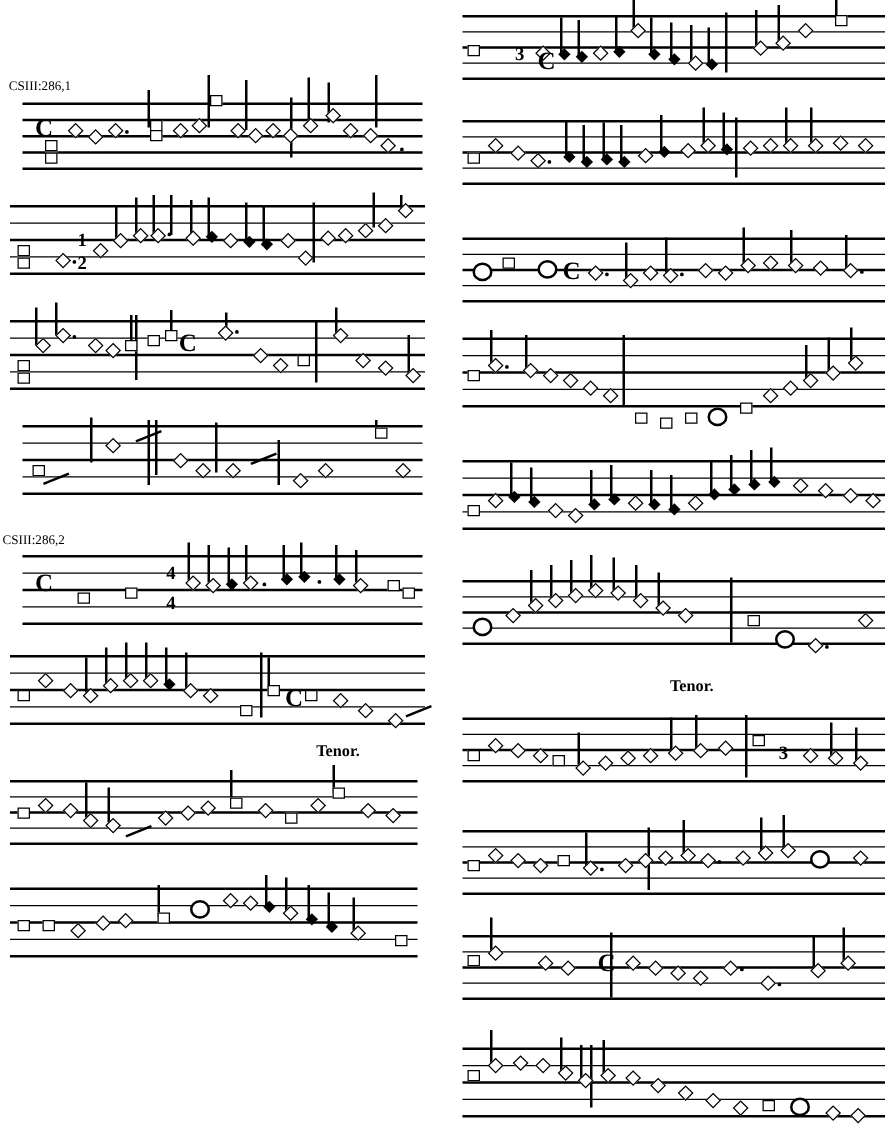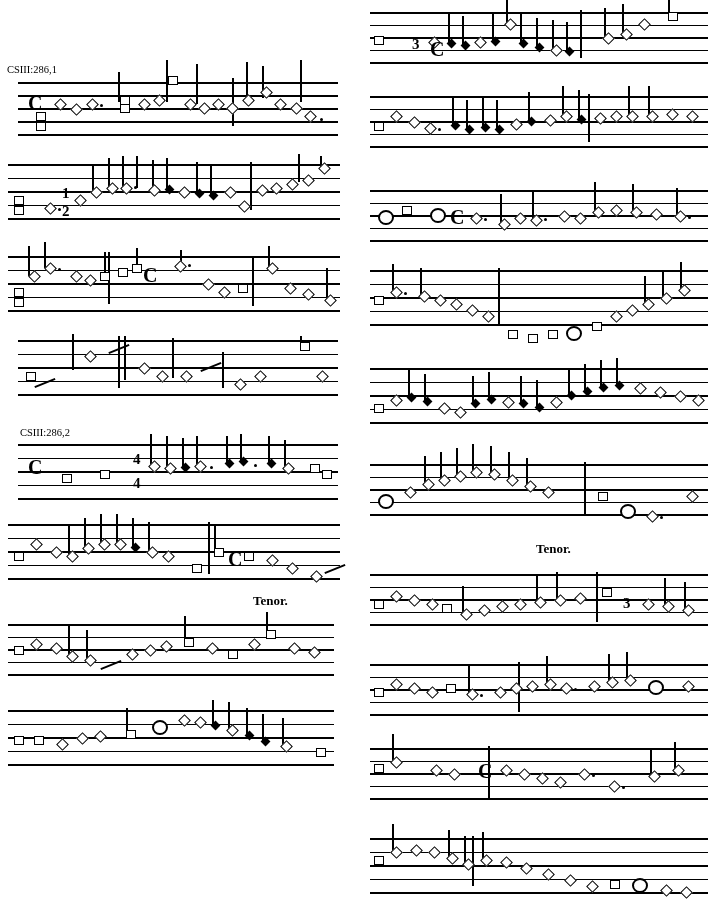--- a/index.html
+++ b/index.html
@@ -652,16 +652,16 @@
     <div class="g clefC" style="left: 430px; top: 38px; font-size: 20px; font-weight: bold;">C</div>
     <div class="g clefC" style="left: 450px; top: 206px; font-size: 20px; font-weight: bold;">C</div>
     <div class="g clefC" style="left: 478px; top: 760px; font-size: 20px; font-weight: bold;">C</div>
     <div class="g num" style="left: 62px; top: 186px;">1</div>
     <div class="g num" style="left: 62px; top: 204px;">2</div>
     <div class="g num" style="left: 133px; top: 452px;">4</div>
     <div class="g num" style="left: 133px; top: 476px;">4</div>
     <div class="g num" style="left: 412px; top: 37px;">3</div>
     <div class="g num" style="left: 623px; top: 596px;">3</div>
     <div class="label" style="left: 7px; top: 64px;">CSIII:286,1</div>
-    <div class="label" style="left: 20px; top: 427px;">CSIII:286,2</div>
+    <div class="label" style="left: 2px; top: 427px;">CSIII:286,2</div>
     <div class="tenor" style="left: 253px; top: 593px;">Tenor.</div>
     <div class="tenor" style="left: 536px; top: 541px;">Tenor.</div>
   </div>
 
 </body></html>

